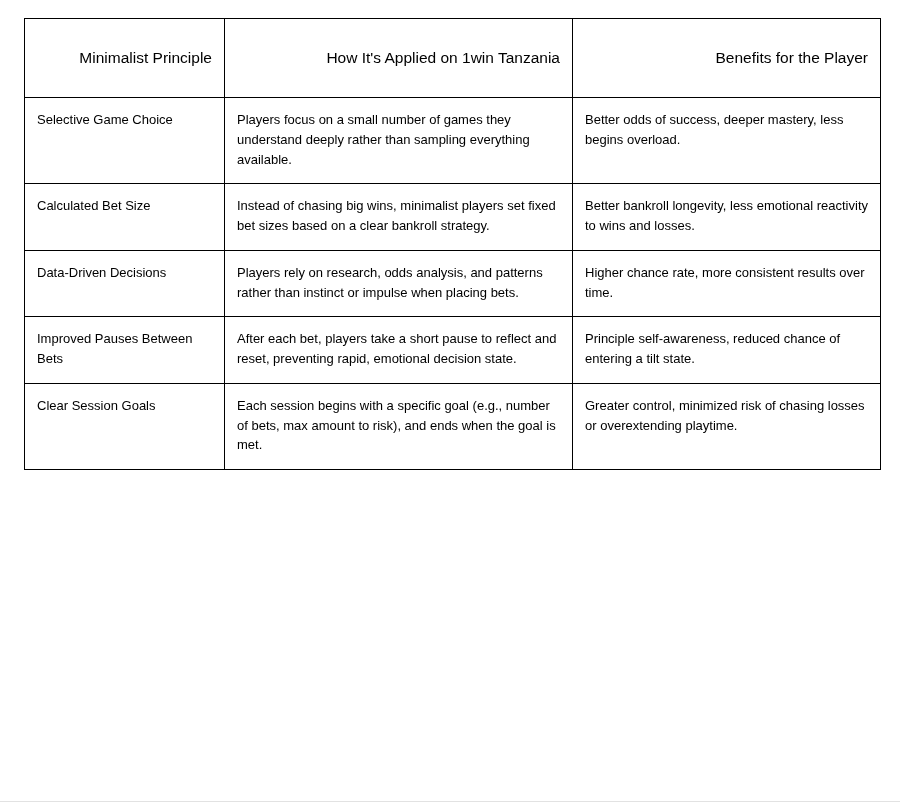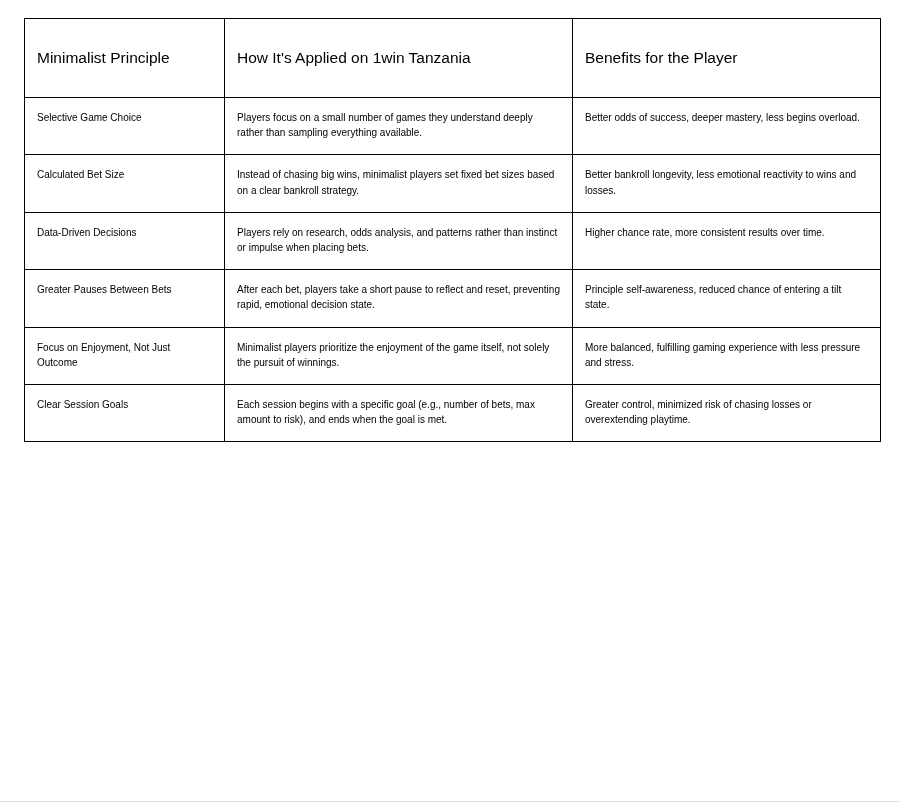--- a/index.html
+++ b/index.html
@@ -26,27 +26,27 @@
     border-collapse: collapse;
     width: 856px;
     table-layout: fixed;
     background: #ffffff;
   }
   table.principles th,
   table.principles td {
     border: 1px solid #000000;
     vertical-align: top;
     padding: 12px 12px 14px 12px;
-    font-size: 10px;
+    font-size: 13px;
     line-height: 1.52;
     font-weight: normal;
     text-align: left;
   }
   table.principles thead th {
-    text-align: left;
+    text-align: right;
     vertical-align: middle;
     height: 58px;
     padding: 10px 12px;
     font-size: 15.5px;
     font-weight: normal;
   }
   col.c1 { width: 200px; }
   col.c2 { width: 348px; }
   col.c3 { width: 308px; }
   .bottom-rule {
@@ -85,28 +85,23 @@
         <td>Calculated Bet Size</td>
         <td>Instead of chasing big wins, minimalist players set fixed bet sizes based on a clear bankroll strategy.</td>
         <td>Better bankroll longevity, less emotional reactivity to wins and losses.</td>
       </tr>
       <tr>
         <td>Data-Driven Decisions</td>
         <td>Players rely on research, odds analysis, and patterns rather than instinct or impulse when placing bets.</td>
         <td>Higher chance rate, more consistent results over time.</td>
       </tr>
       <tr>
-        <td>Greater Pauses Between Bets</td>
+        <td>Improved Pauses Between Bets</td>
         <td>After each bet, players take a short pause to reflect and reset, preventing rapid, emotional decision state.</td>
         <td>Principle self-awareness, reduced chance of entering a tilt state.</td>
-      </tr>
-      <tr>
-        <td>Focus on Enjoyment, Not Just Outcome</td>
-        <td>Minimalist players prioritize the enjoyment of the game itself, not solely the pursuit of winnings.</td>
-        <td>More balanced, fulfilling gaming experience with less pressure and stress.</td>
       </tr>
       <tr>
         <td>Clear Session Goals</td>
         <td>Each session begins with a specific goal (e.g., number of bets, max amount to risk), and ends when the goal is met.</td>
         <td>Greater control, minimized risk of chasing losses or overextending playtime.</td>
       </tr>
     </tbody>
   </table>
   <div class="bottom-rule"></div>
 </div>

